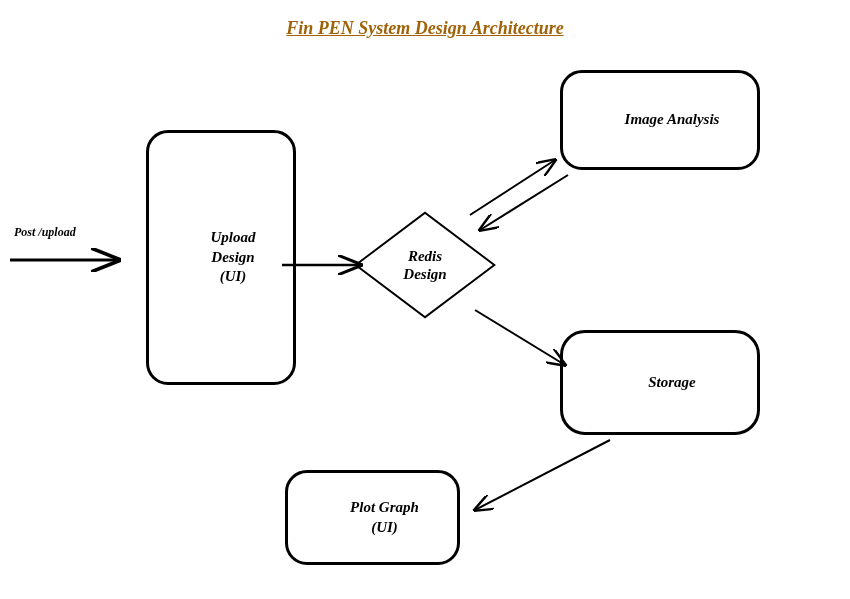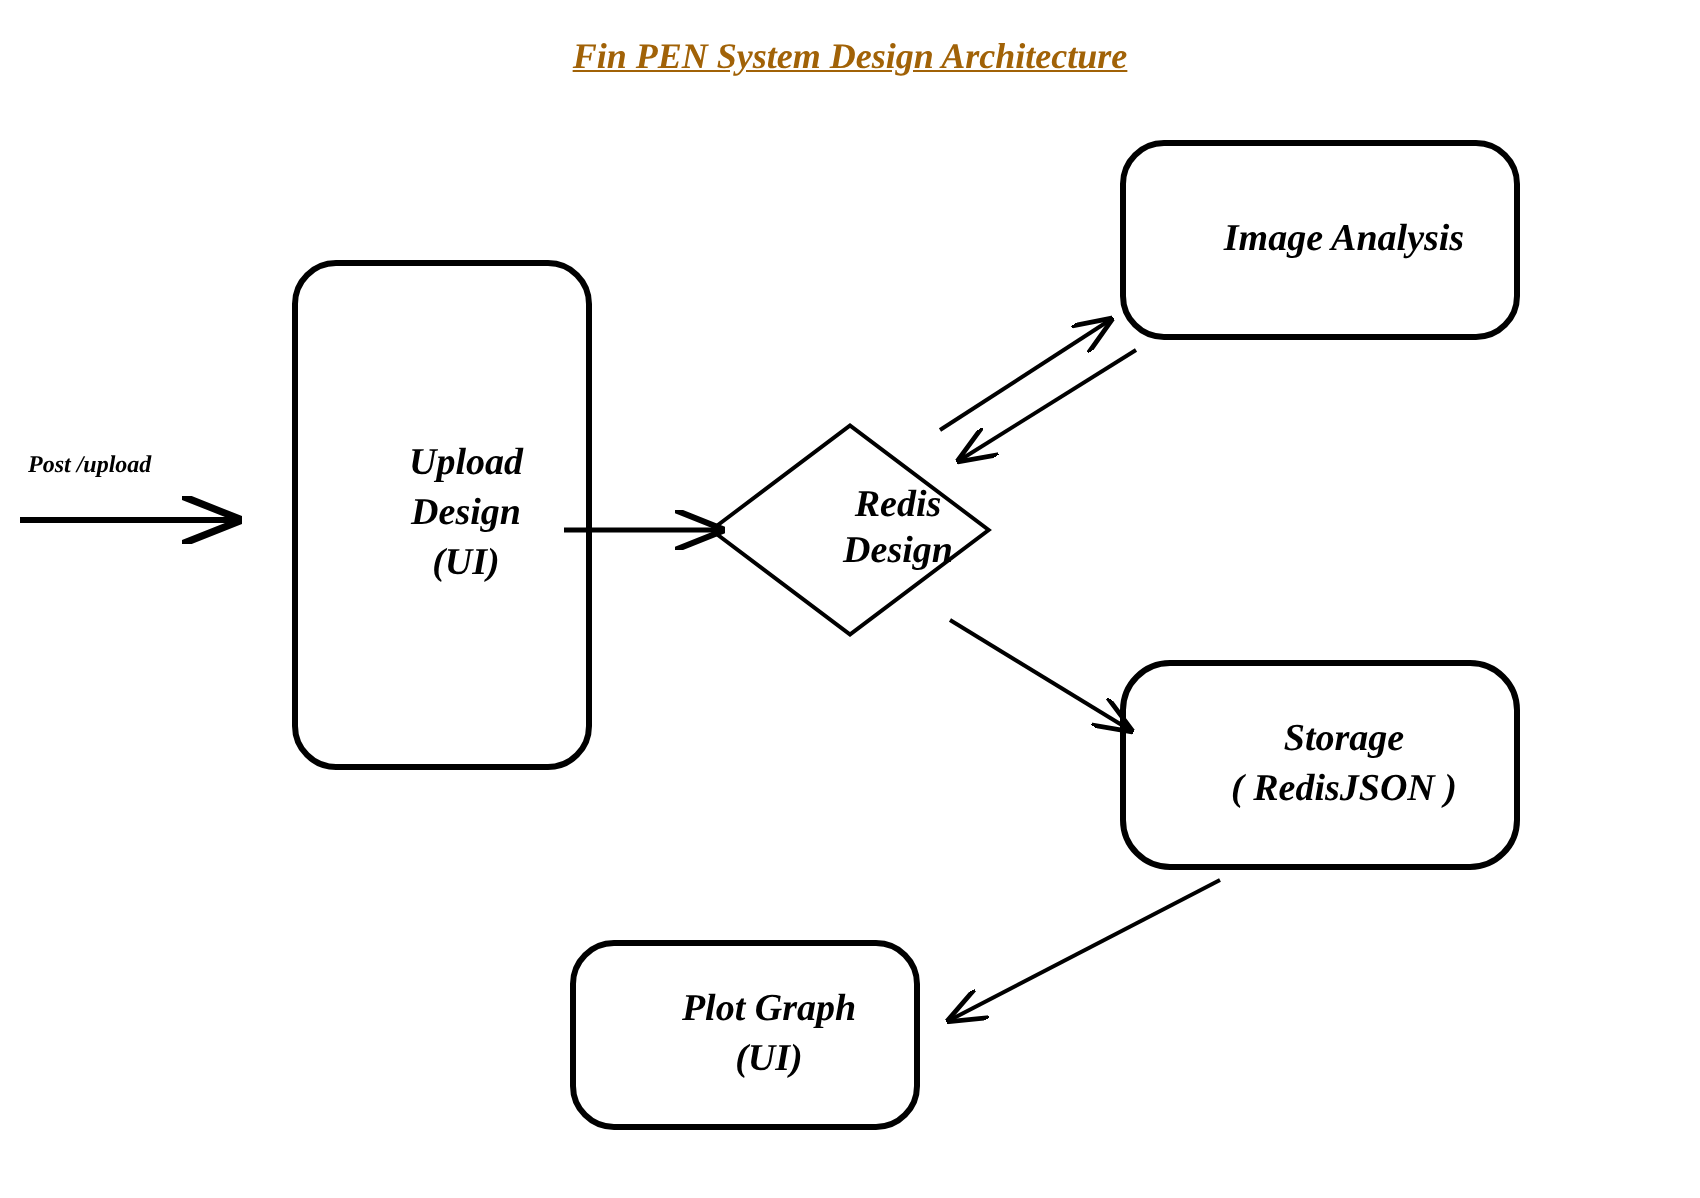--- a/index.html
+++ b/index.html
@@ -27,21 +27,21 @@
     .box {
       position: absolute;
       border: 3px solid #000;
       border-radius: 22px;
       display: flex;
       flex-direction: column;
       align-items: center;
       justify-content: center;
       font-weight: bold;
       font-style: italic;
-      font-size: 19px;
+      font-size: 15px;
       color: #000;
       text-align: center;
       line-height: 1.3;
       background: #fff;
       padding-left: 24px;
     }
     .upload-box {
       left: 125px;
       top: 130px;
       width: 150px;
@@ -91,25 +91,24 @@
       background: #fff;
     }
     .diamond-label {
       position: absolute;
       left: 50%;
       top: 50%;
       transform: translate(-50%, -50%);
       text-align: center;
       font-weight: bold;
       font-style: italic;
-      font-size: 19px;
+      font-size: 15px;
       color: #000;
       line-height: 1.2;
       z-index: 2;
-      margin-left: 24px;
     }
     .arrow-label {
       position: absolute;
       font-weight: bold;
       font-style: italic;
       font-size: 12px;
       color: #000;
       white-space: nowrap;
     }
     .post-label {
@@ -145,21 +144,20 @@
     <span>Design</span>
   </div>
 </div>
 
 <div class="box analysis-box">
   <span>Image Analysis</span>
 </div>
 
 <div class="box storage-box">
   <span>Storage</span>
-  <span>( RedisJSON )</span>
 </div>
 
 <div class="box plot-box">
   <span>Plot Graph</span>
   <span>(UI)</span>
 </div>
 
 <svg class="arrows">
   <defs>
     <marker id="arrowhead" markerWidth="10" markerHeight="8" refX="9" refY="4" orient="auto" markerUnits="strokeWidth">

